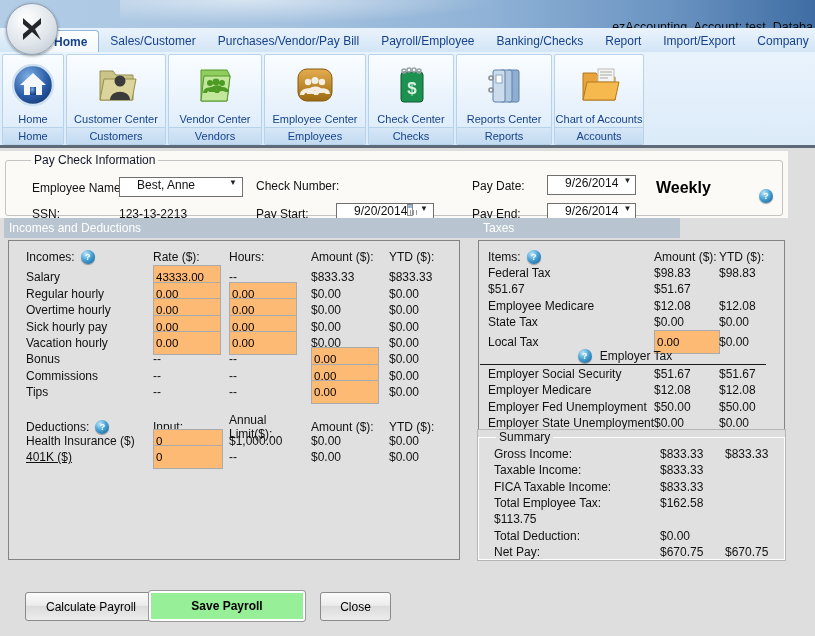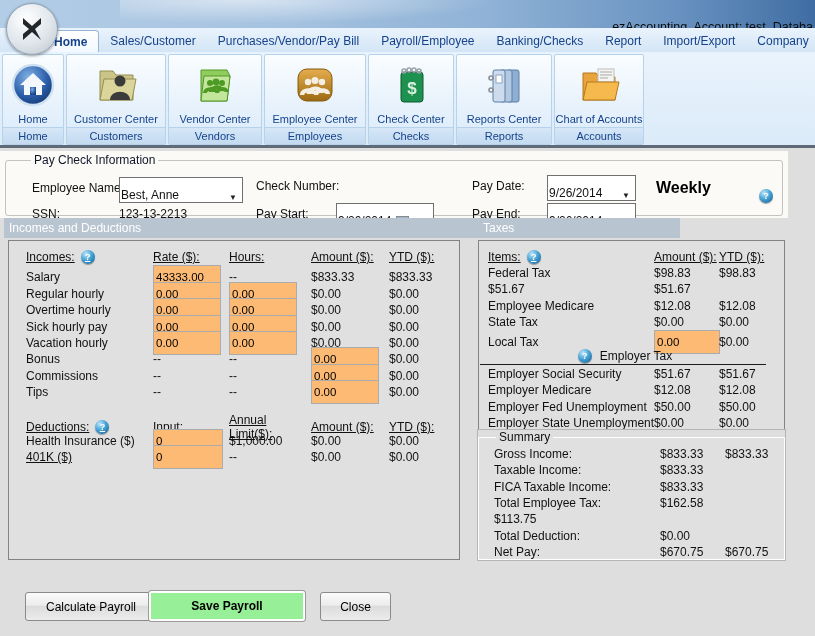--- a/index.html
+++ b/index.html
@@ -36,22 +36,22 @@
   .rg-strip { height:17px; background:linear-gradient(#d6e7f7,#c3daf0); border-top:1px solid #b7d3ec;
     text-align:center; font-size:11px; color:#15428b; line-height:16px; white-space:nowrap; }
 
   
   .white-strip { position:absolute; left:0; top:151px; width:788px; height:67px; background:#fcfaf7; }
   fieldset.paycheck { position:absolute; left:5px; top:153px; width:778px; height:63px;
     border:1px solid #c3c3c3; border-radius:3px; background:#fcfaf7; }
   fieldset.paycheck legend { font-size:12px; margin-left:25px; padding:0 3px; color:#0f172a; }
   .pc-label { position:absolute; font-size:12px; color:#111; white-space:nowrap; }
 
-  .combo { position:absolute; background:#fff; border:1px solid #707070; height:26px; font-size:12px;
-    display:flex; align-items:flex-end; padding-left:1px; cursor:default; }
+  .combo { position:absolute; background:#fff; border:1px solid #707070; height:20px; font-size:12px;
+    display:flex; align-items:flex-start; padding-left:17px; cursor:default; }
   .combo .arrow { margin-left:auto; font-size:8px; color:#222; padding:0 5px; }
   .cal-ic { margin-left:auto; width:13px; height:12px; border:1px solid #8a8a8a; background:
     linear-gradient(#fff,#fff) , #fff; position:relative; margin-right:2px; }
   .cal-ic::before { content:""; position:absolute; left:0; top:0; right:0; height:3px; background:#9db8d4; }
   .cal-ic::after { content:""; position:absolute; left:2px; top:5px; width:8px; height:5px;
     background:repeating-linear-gradient(90deg,#9a9a9a 0 1px,transparent 1px 3px); }
 
   .weekly { position:absolute; left:650px; top:12px; font-size:16px; font-weight:bold; color:#000; }
 
   .globe { display:inline-flex; width:14px; height:14px; border-radius:50%; align-items:center; justify-content:center;
@@ -63,21 +63,21 @@
   .section-bar { position:absolute; left:4px; top:218px; width:676px; height:20px; background:#b8c5d1; }
   .section-bar span { position:absolute; top:3px; color:#ffffff; font-size:12px; }
 
   
   .panel { position:absolute; background:#e0e0e0; border:1px solid #838383; }
   .panel-left  { left:8px;  top:240px; width:452px; height:320px; padding:8px 0 0 17px; }
   .panel-taxes { left:478px; top:240px; width:307px; height:190px; padding:8px 0 0 9px; }
 
   .lrow { display:grid; grid-template-columns:127px 76px 82px 78px auto; align-items:center; height:16.4px; }
   .trow { display:grid; grid-template-columns:166px 65px auto; align-items:center; height:16.2px; }
-  .hdr span, .hdr div.lab { text-decoration:underline; }
+  .hdr span, .hdr div.lab { }
   .hdr { font-size:12px; }
   .lab-wrap { display:flex; align-items:center; gap:6px; }
   .u { text-decoration:underline; }
   .cell { font-size:12px; white-space:nowrap; }
   input.fld { width:68px; height:24px; border:1px solid #ababab; background:#fdba74; font-family:"Liberation Sans",sans-serif;
     font-size:11.5px; padding:0 2px; }
   input.fld.w70 { width:70px; }
   input.fld.w66 { width:66px; }
 
   .emp-tax-hdr { display:flex; align-items:center; justify-content:center; gap:4px; height:17px;

